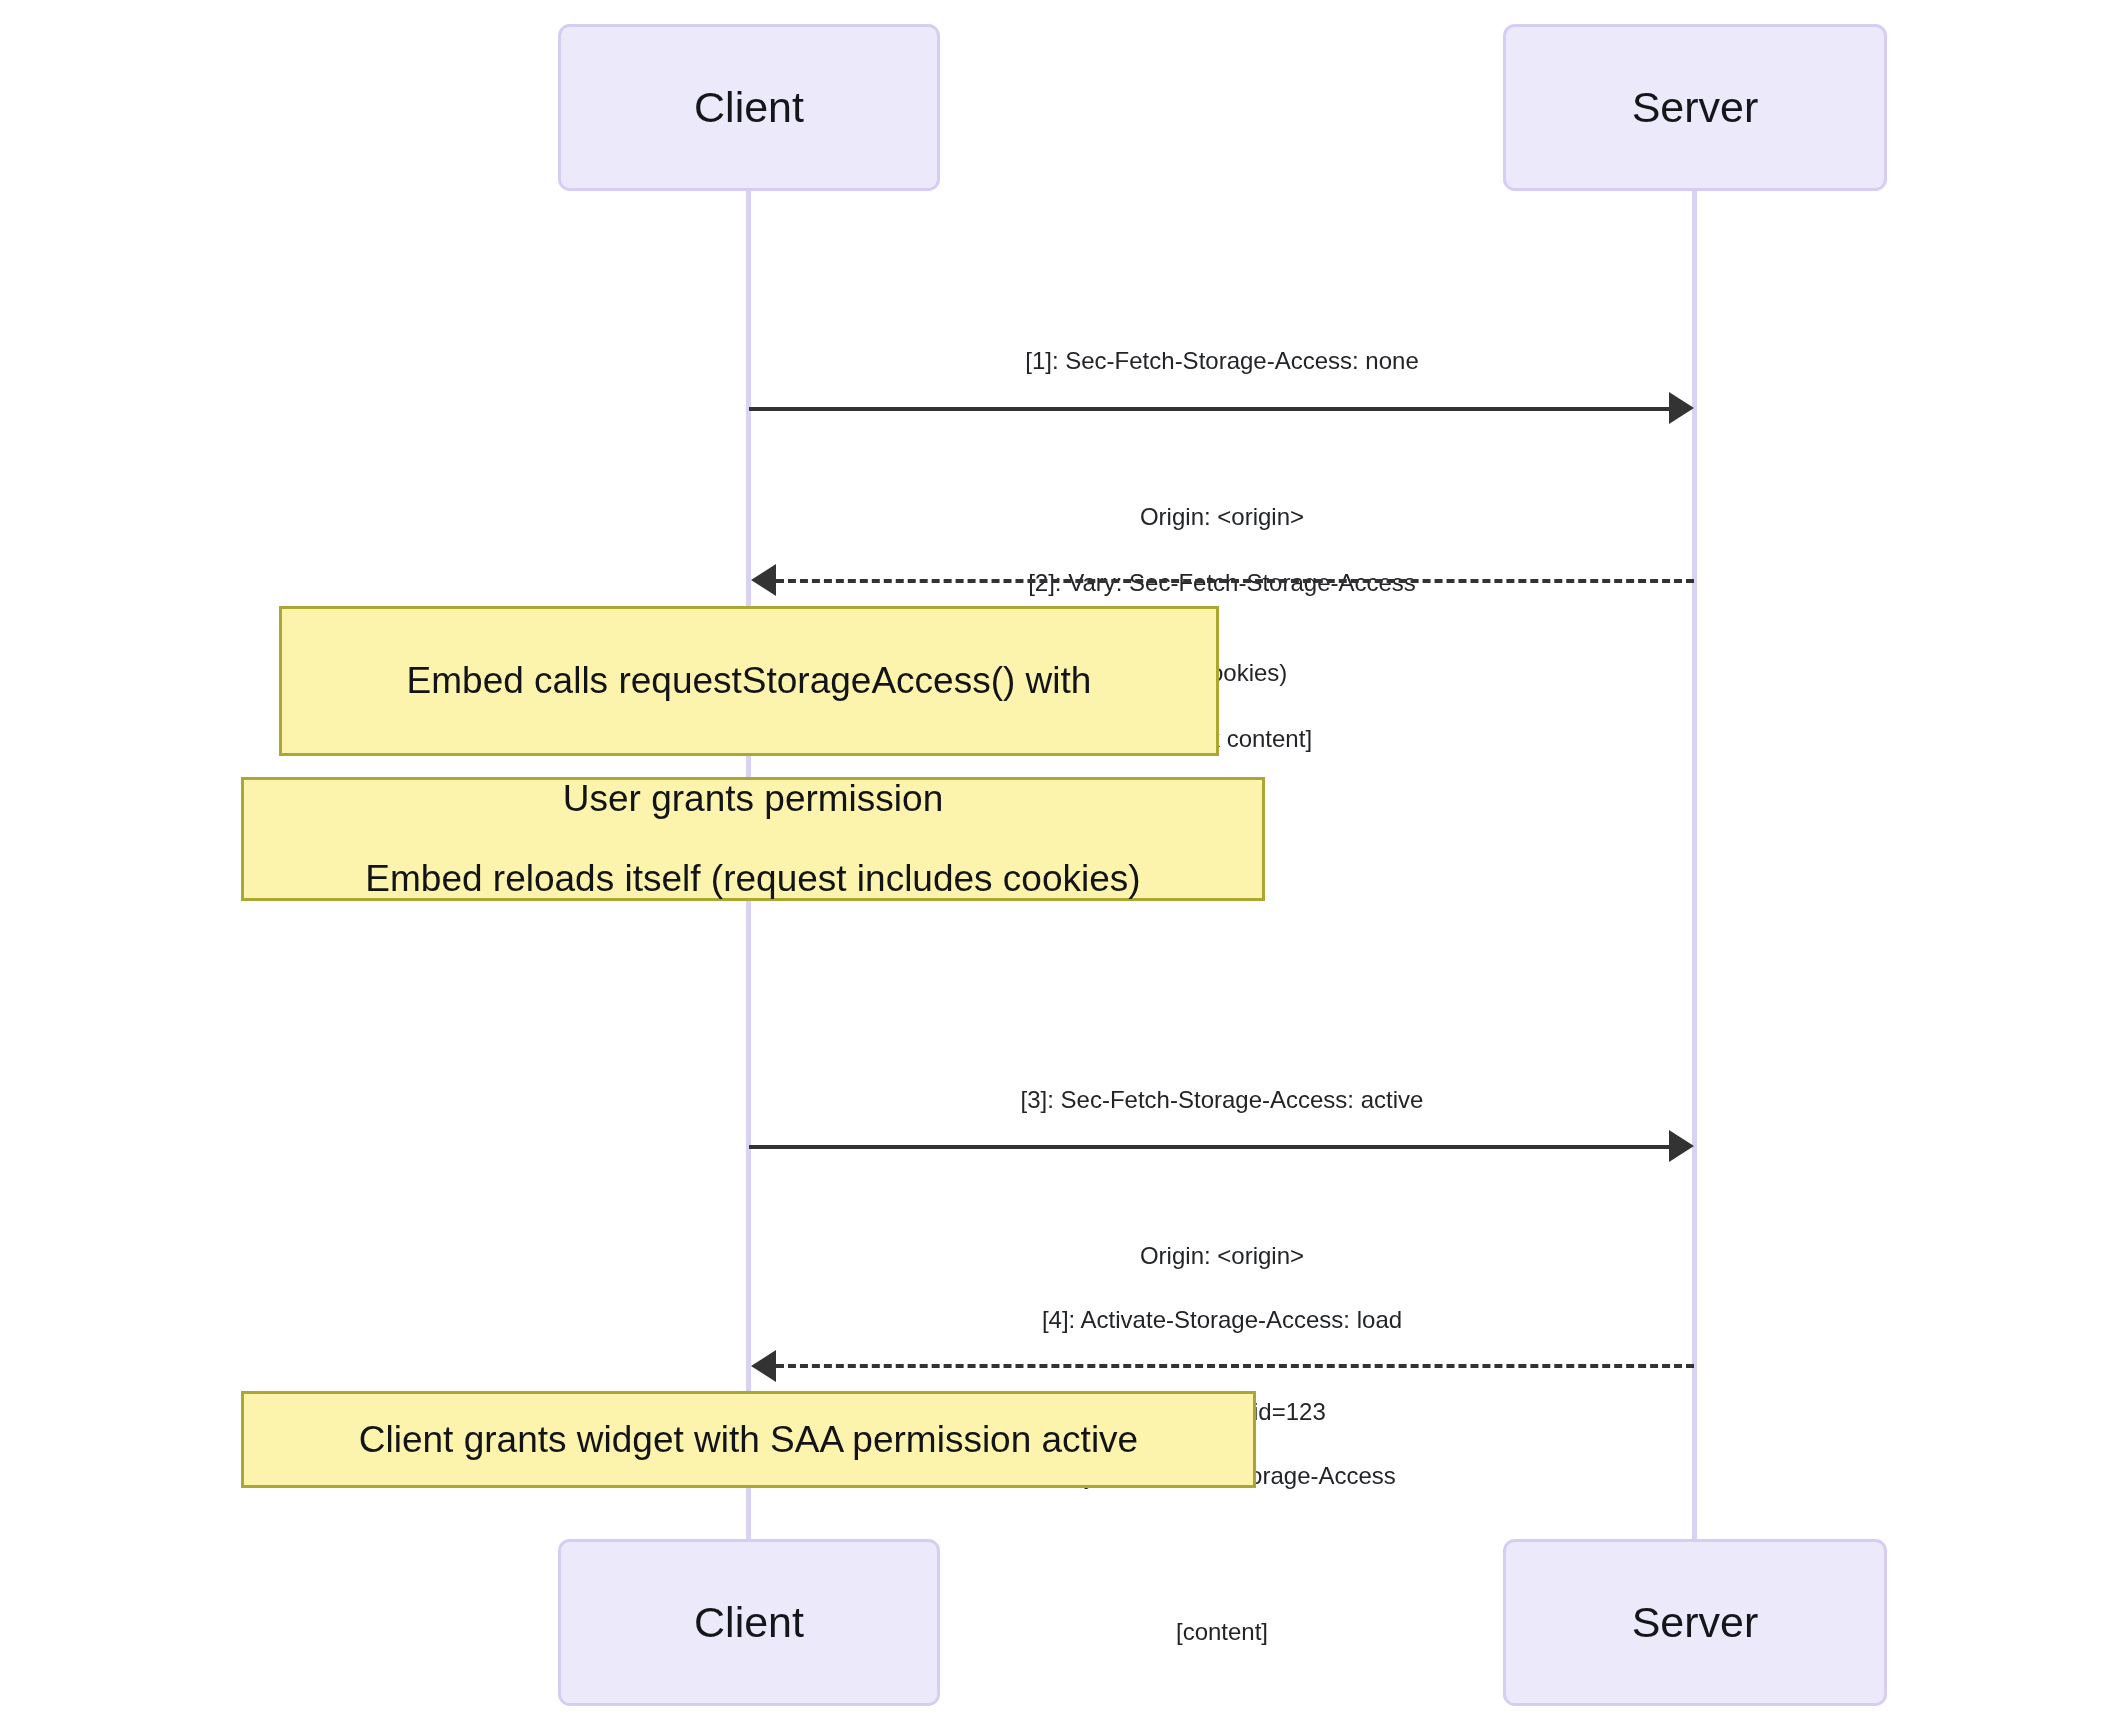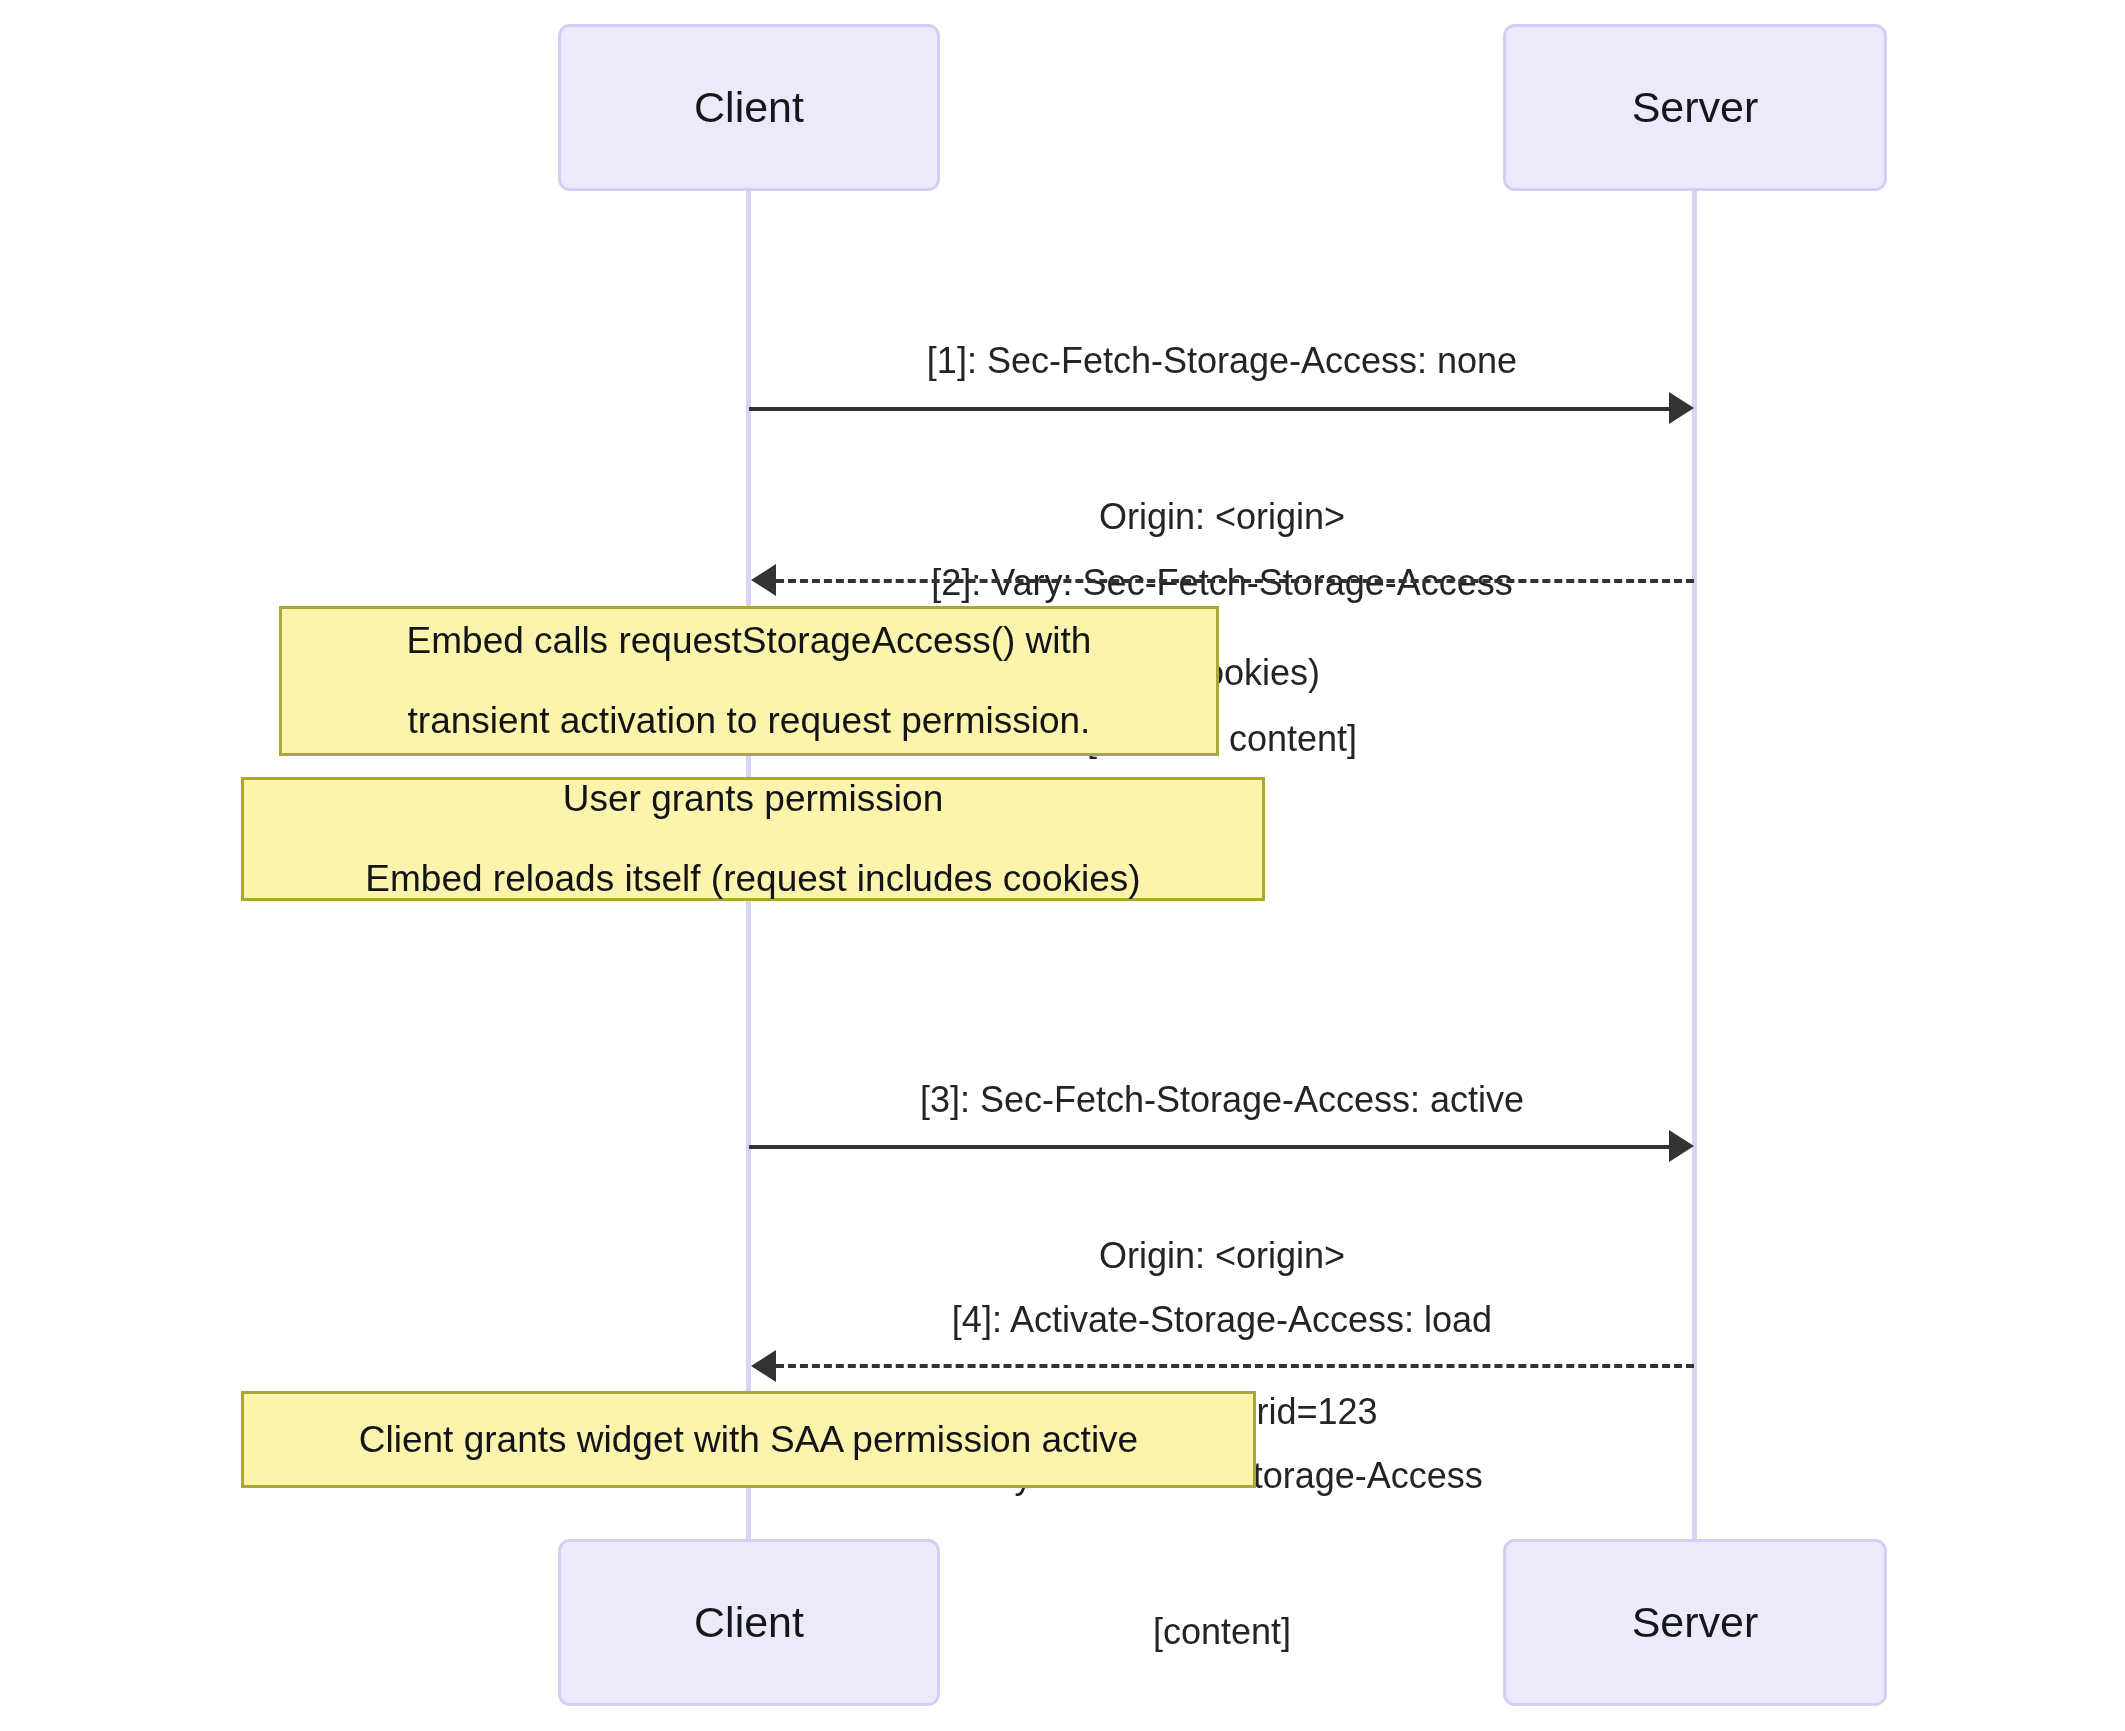--- a/index.html
+++ b/index.html
@@ -44,21 +44,21 @@
   .lifeline {
     position: absolute;
     width: 4.9px;
     background: #D9D2F5;
   }
 
   
   .msg-label {
     position: absolute;
     text-align: center;
-    font-size: 36px;
+    font-size: 24px;
     line-height: 52px;
     color: #222427;
     white-space: pre;
     font-family: "Liberation Sans", sans-serif;
   }
   .msg-label div { white-space: pre; }
 
   
   .arrow-line {
     position: absolute;
@@ -130,21 +130,20 @@
 
   <div class="msg-label" style="left:749px; top:453px; width:946px;">
     <div>[2]: Vary: Sec-Fetch-Storage-Access</div>
     <div>[fallback content]</div>
   </div>
   <div class="arrow-line dashed" style="left:776px; top:579px; width:918px;"></div>
   <div class="arrow-head left" style="left:751px; top:564px;"></div>
 
   <div class="note-box" style="left:279px; top:606px; width:940px; height:150px;">
     <div class="note-line">Embed calls requestStorageAccess() with</div>
-    <div class="note-line">transient activation to request permission.</div>
   </div>
 
   <div class="note-box" style="left:241px; top:777px; width:1024px; height:124px;">
     <div class="note-line">User grants permission</div>
     <div class="note-line">Embed reloads itself (request includes cookies)</div>
   </div>
 
   <div class="msg-label" style="left:749px; top:970px; width:946px;">
     <div>[3]: Sec-Fetch-Storage-Access: active</div>
     <div>Origin: &lt;origin&gt;</div>

